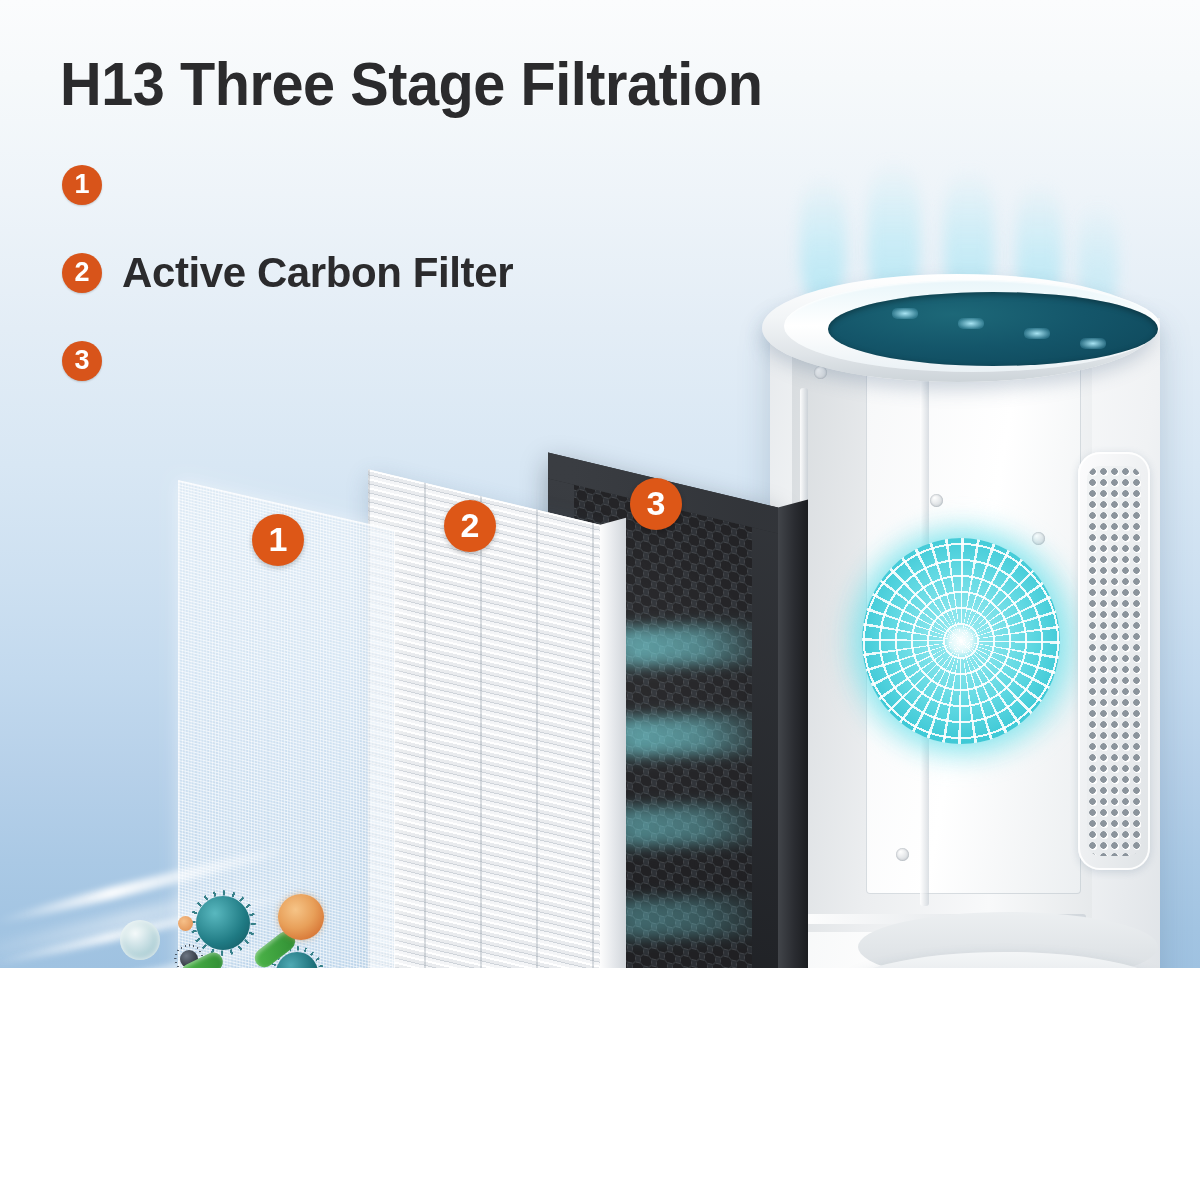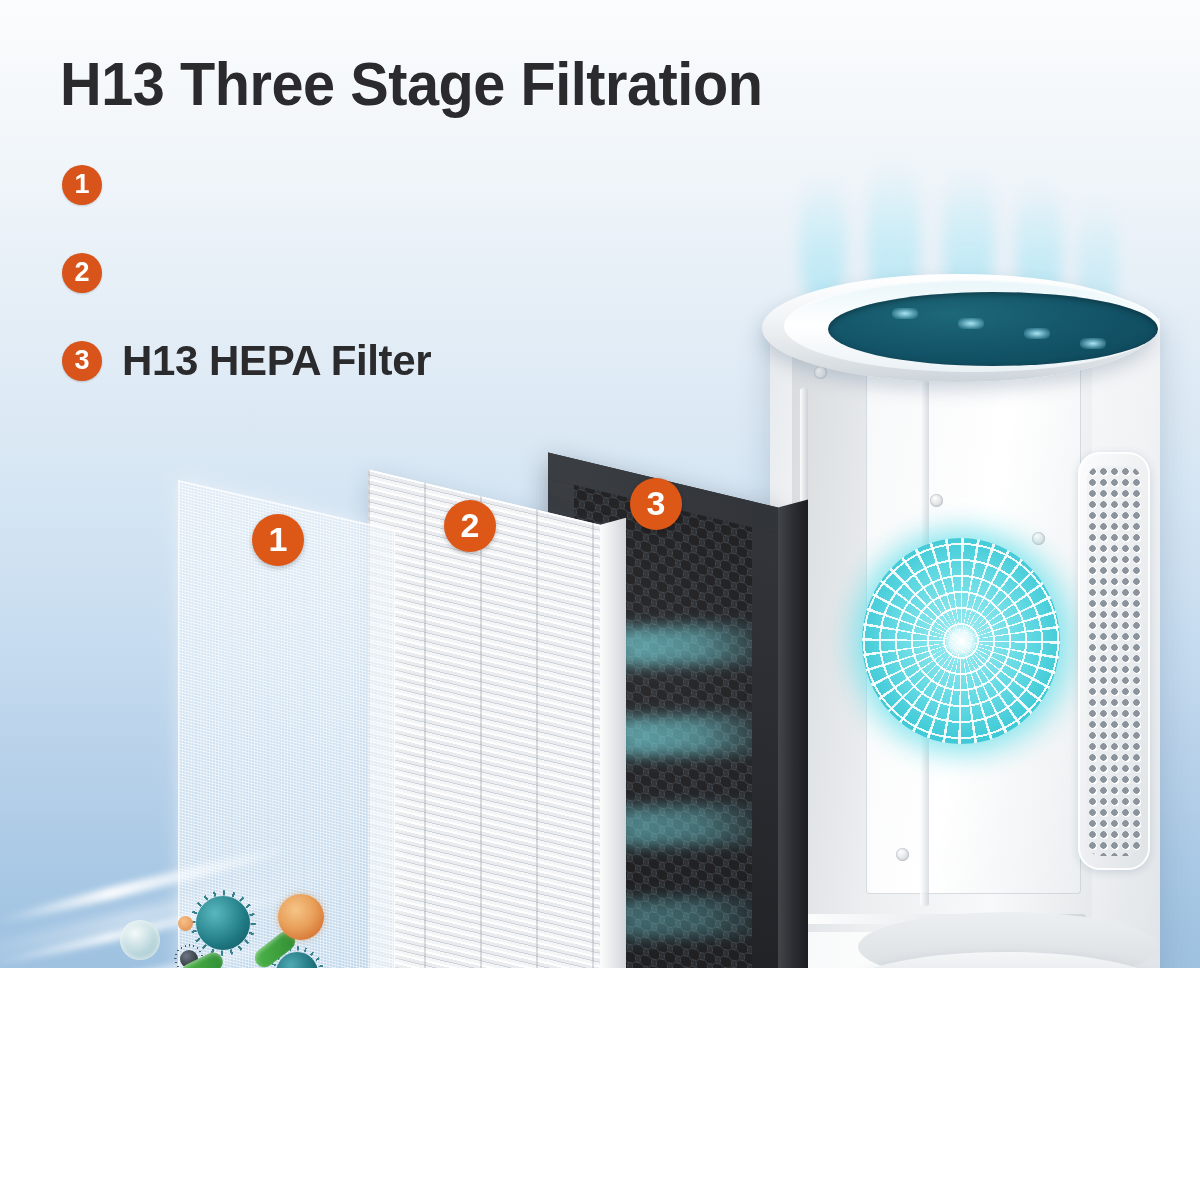--- a/index.html
+++ b/index.html
@@ -443,24 +443,24 @@
   </div>
 
   <div class="headline">H13 Three Stage Filtration</div>
 
   <div class="feature-list">
     <div class="feature-row">
       <div class="badge">1</div>
     </div>
     <div class="feature-row">
       <div class="badge">2</div>
+      <div class="feature-label">Active Carbon Filter</div>
     </div>
     <div class="feature-row">
       <div class="badge">3</div>
-      <div class="feature-label">H13 HEPA Filter</div>
     </div>
   </div>
 
   <div class="scene">
 
     <div class="plume" style="left:800px; top:176px; width:46px; height:128px;"></div>
     <div class="plume" style="left:868px; top:160px; width:52px; height:146px;"></div>
     <div class="plume" style="left:944px; top:168px; width:50px; height:140px;"></div>
     <div class="plume" style="left:1016px; top:182px; width:46px; height:128px;"></div>
     <div class="plume" style="left:1078px; top:200px; width:40px; height:112px; opacity:.7;"></div>

